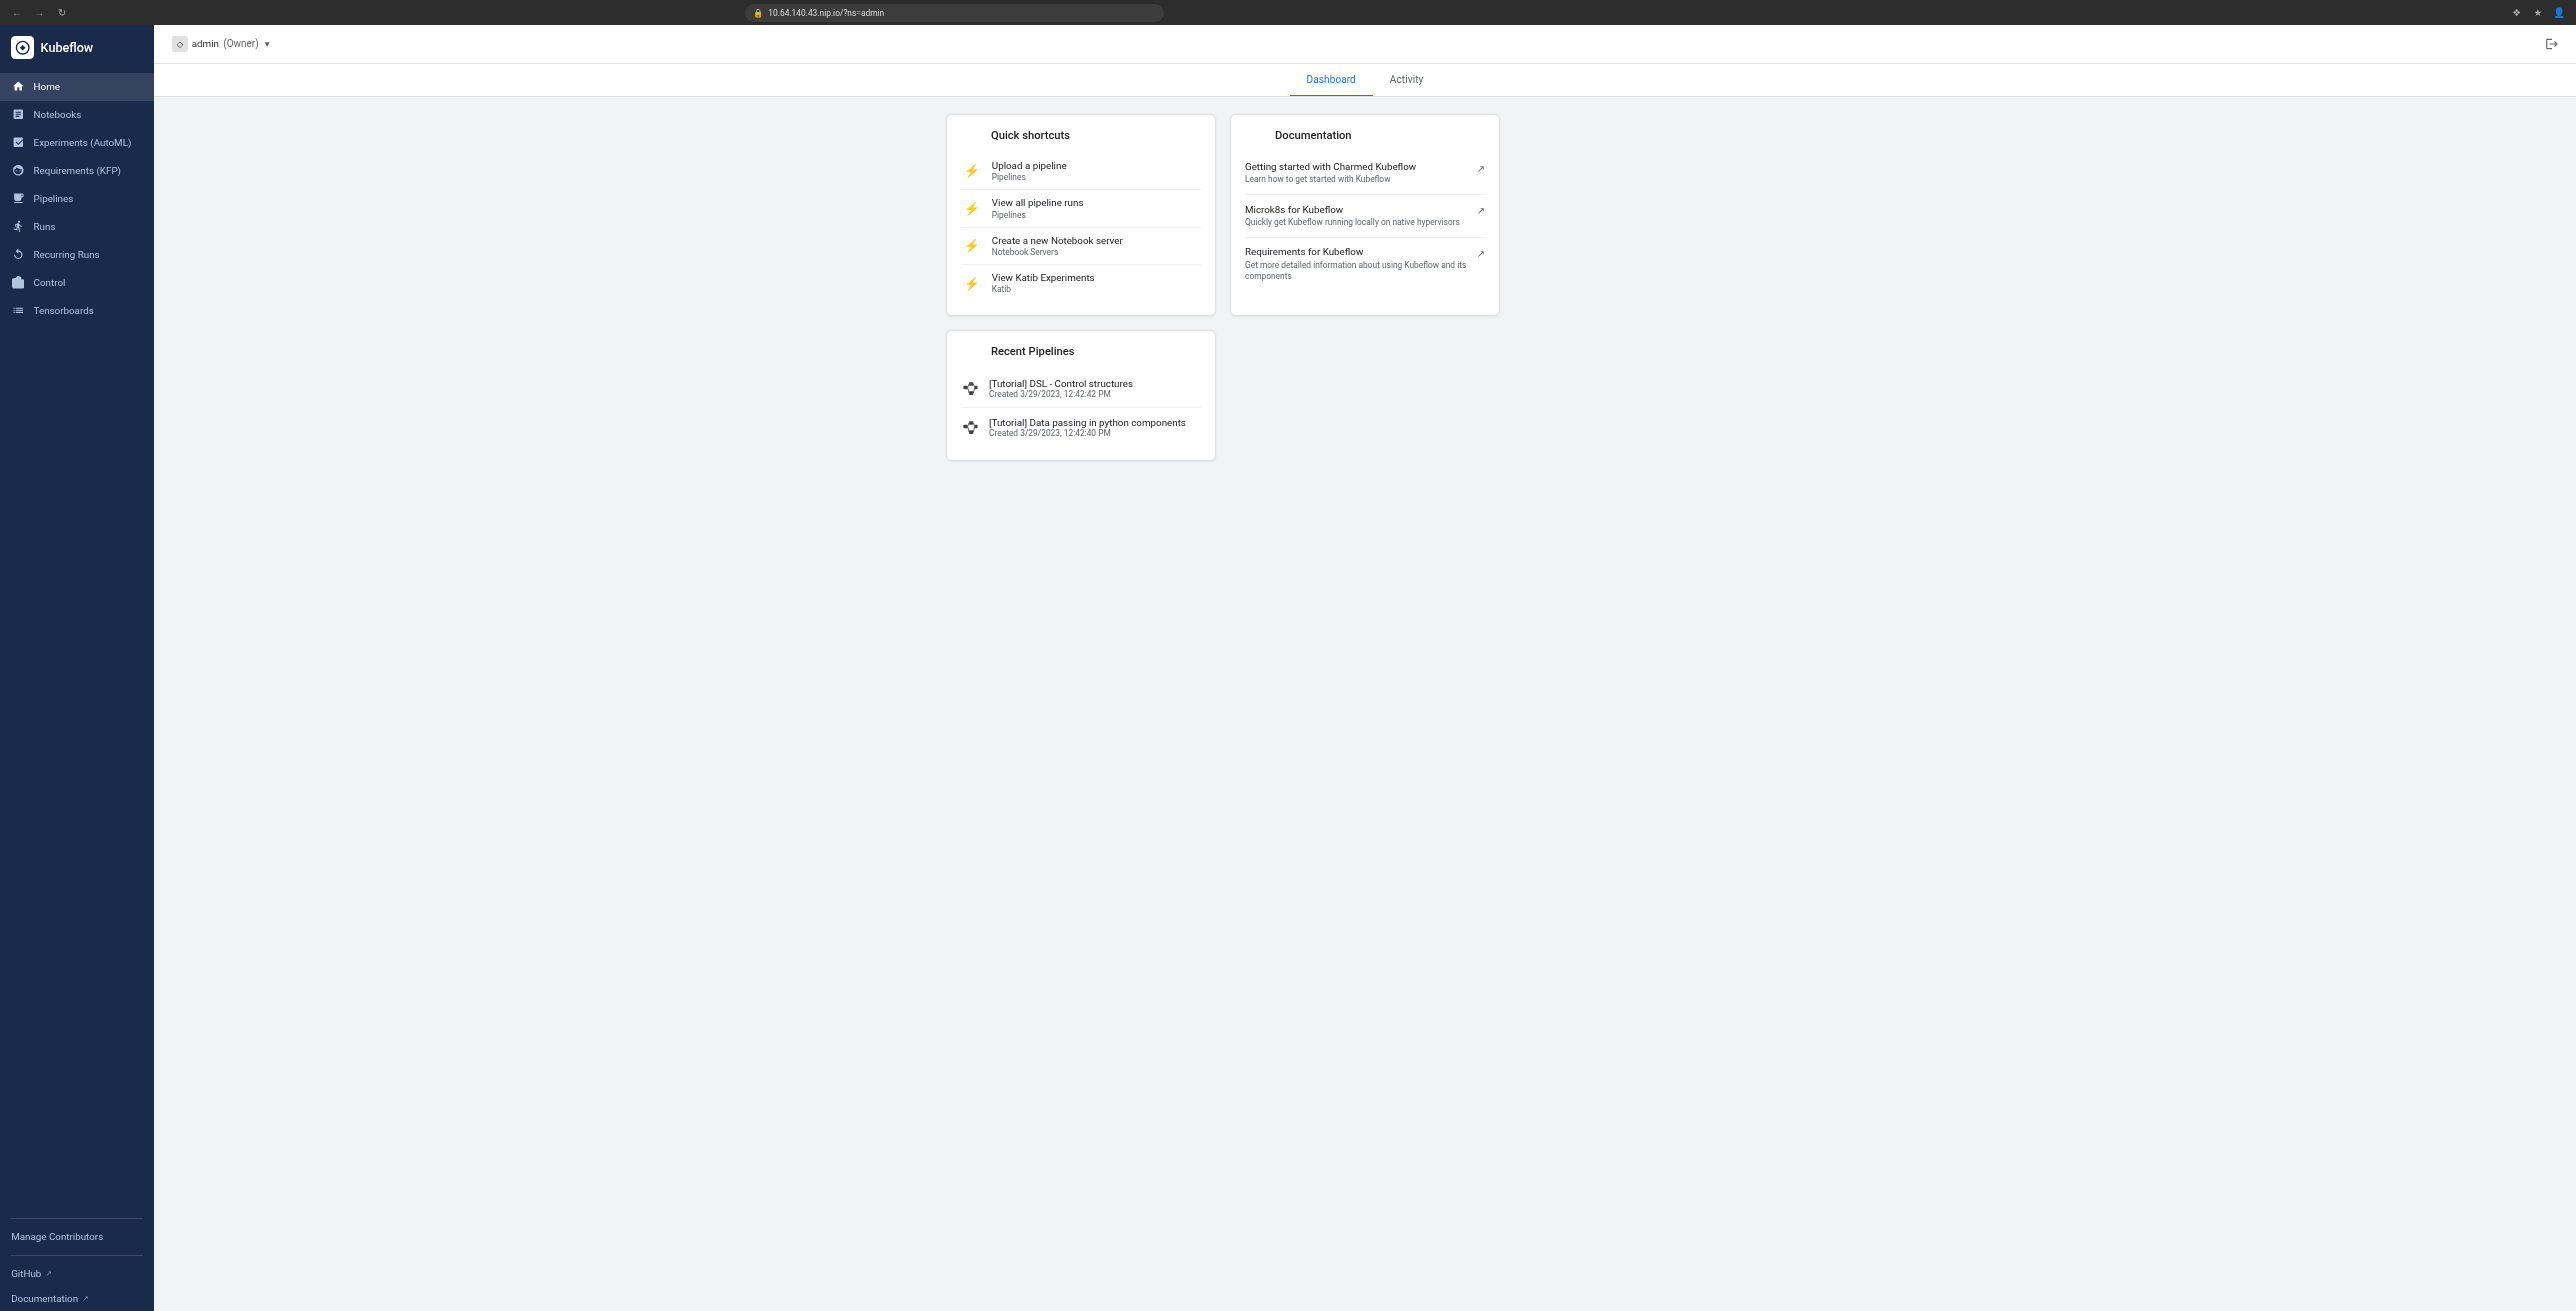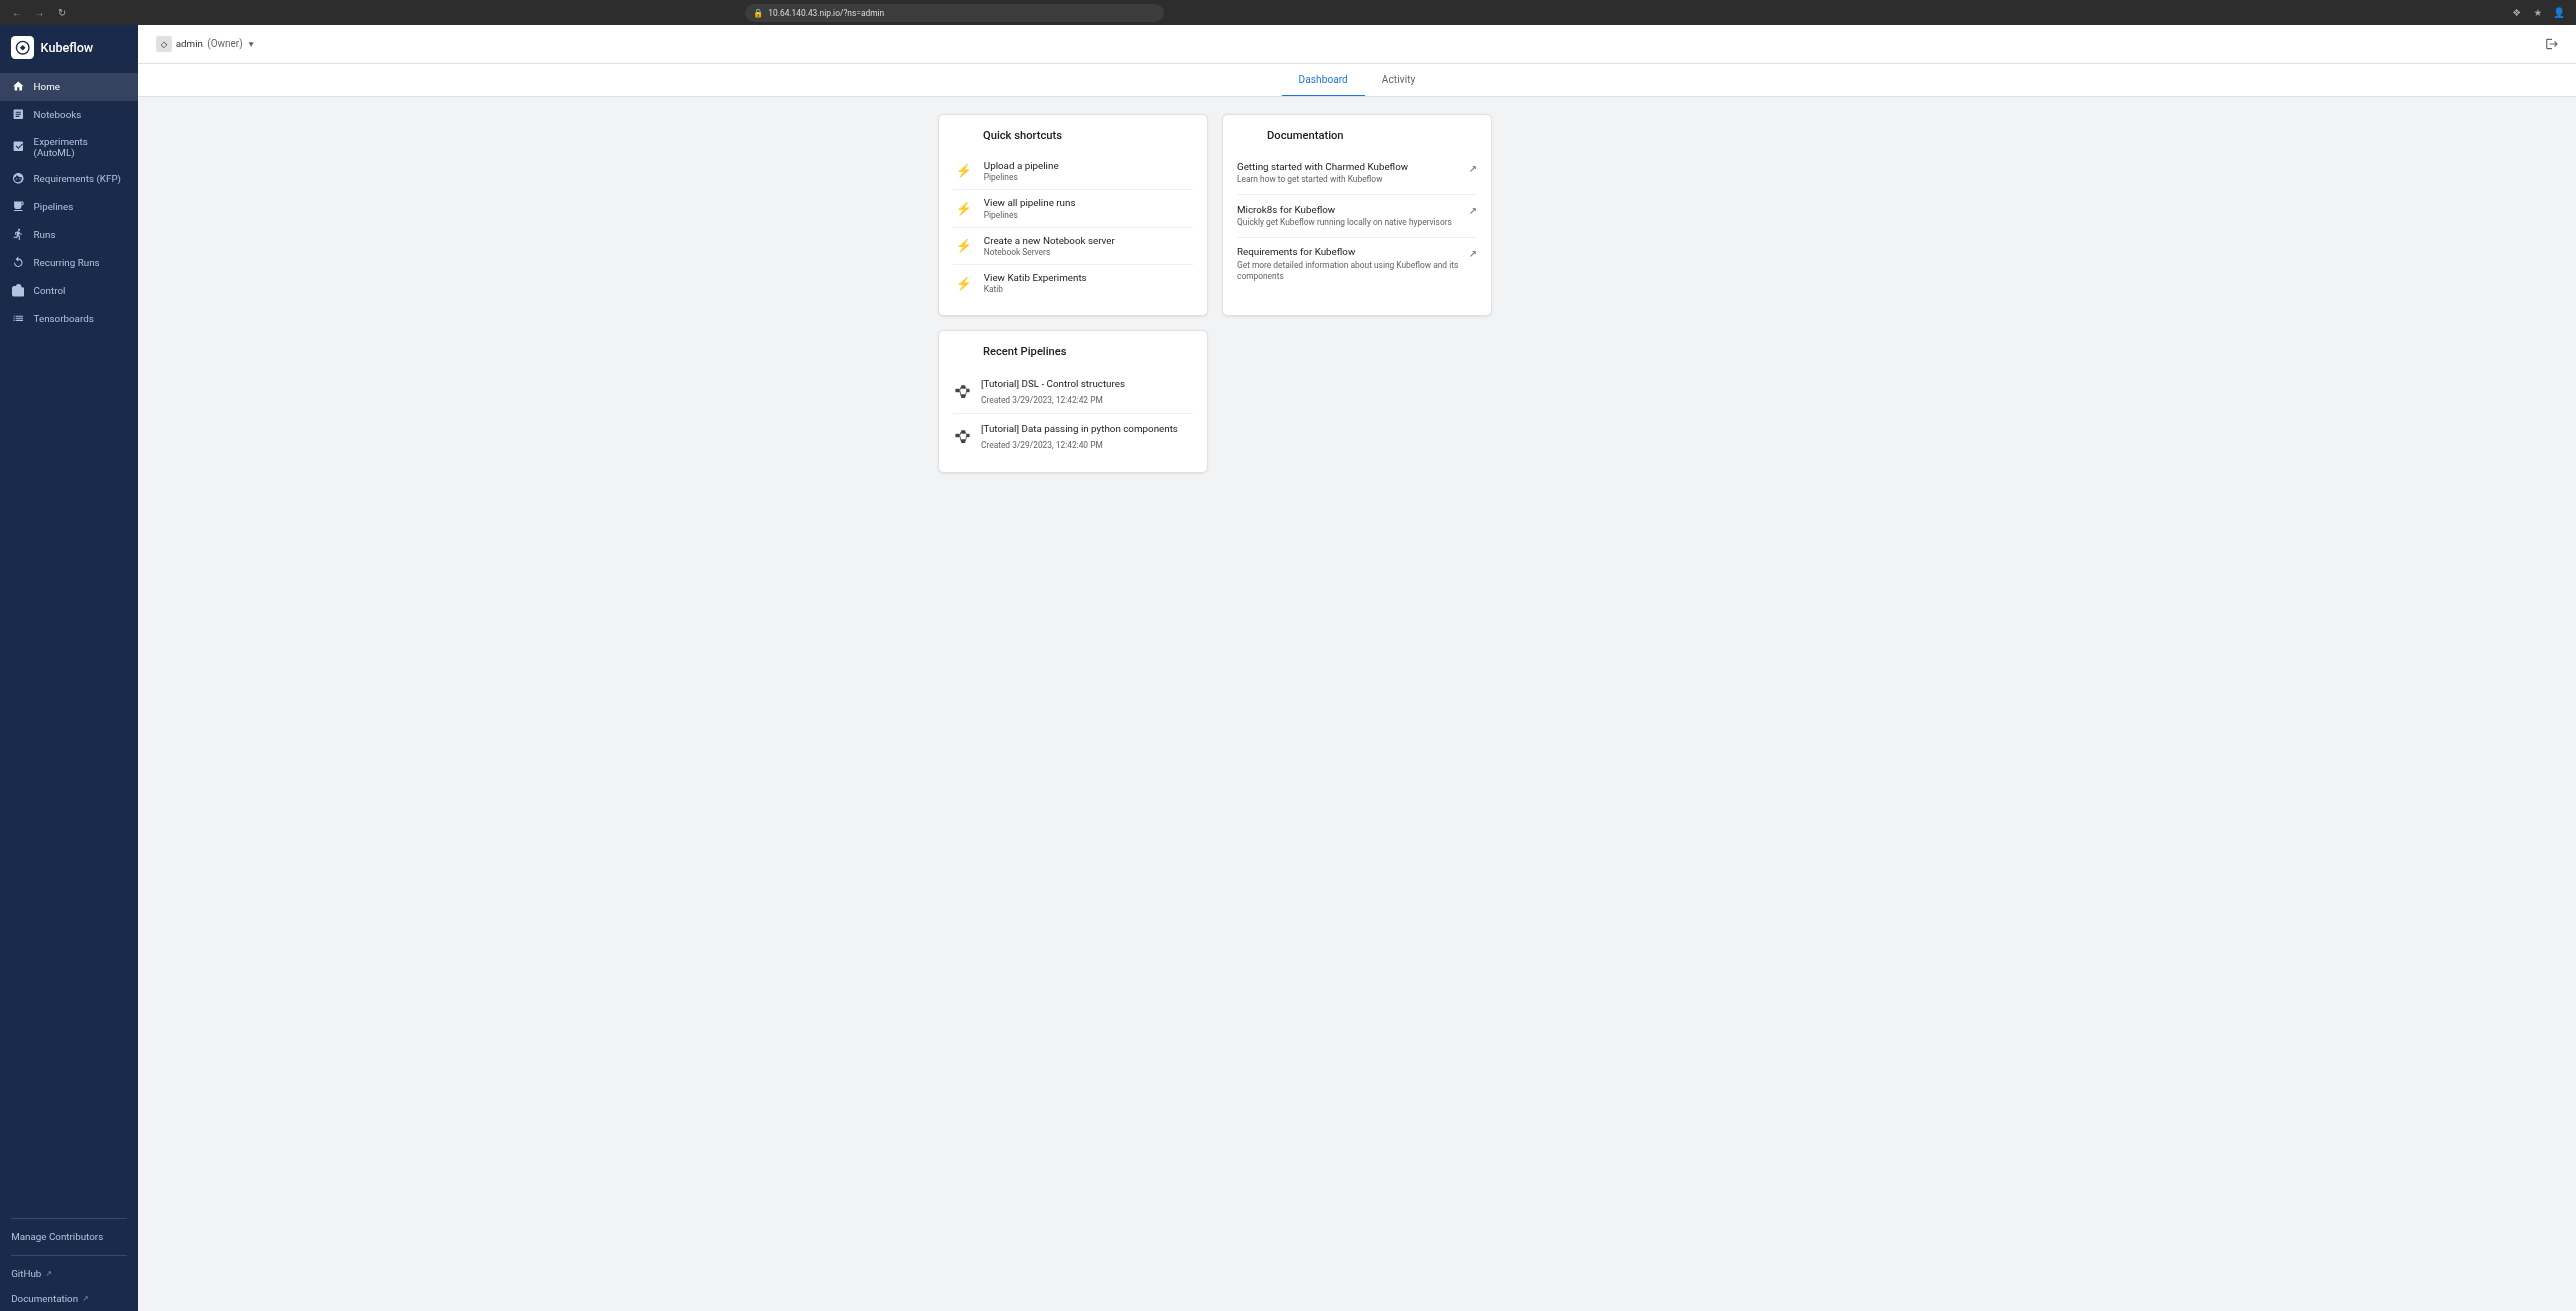--- a/index.html
+++ b/index.html
@@ -44,21 +44,21 @@
 
     
     .app-container {
       display: flex;
       flex: 1;
       overflow: hidden;
     }
 
     
     .sidebar {
-      width: 138px;
+      width: 154px;
       background: #1a2a4a;
       display: flex;
       flex-direction: column;
       flex-shrink: 0;
       overflow-y: auto;
     }
     .sidebar-logo {
       display: flex;
       align-items: center;
       padding: 11.2px 11.2px;
@@ -226,21 +226,21 @@
       cursor: pointer;
     }
     .pipeline-item:last-child { border-bottom: none; }
     .pipeline-icon {
       width: 19.6px; height: 19.6px;
       display: flex; align-items: center; justify-content: center;
       flex-shrink: 0;
     }
     .pipeline-text-wrap { display: flex; flex-direction: column; }
     .pipeline-name { font-size: 9.8px; color: #202124; }
-    .pipeline-meta { font-size: 8.4px; color: #5f6368; margin-top: 6px; }
+    .pipeline-meta { font-size: 8.4px; color: #5f6368; margin-top: 0; }
 
     
     .doc-item {
       display: flex;
       align-items: flex-start;
       justify-content: space-between;
       padding: 8.4px 0;
       border-bottom: 0.7px solid #f0f0f0;
       cursor: pointer;
       gap: 5.6px;

